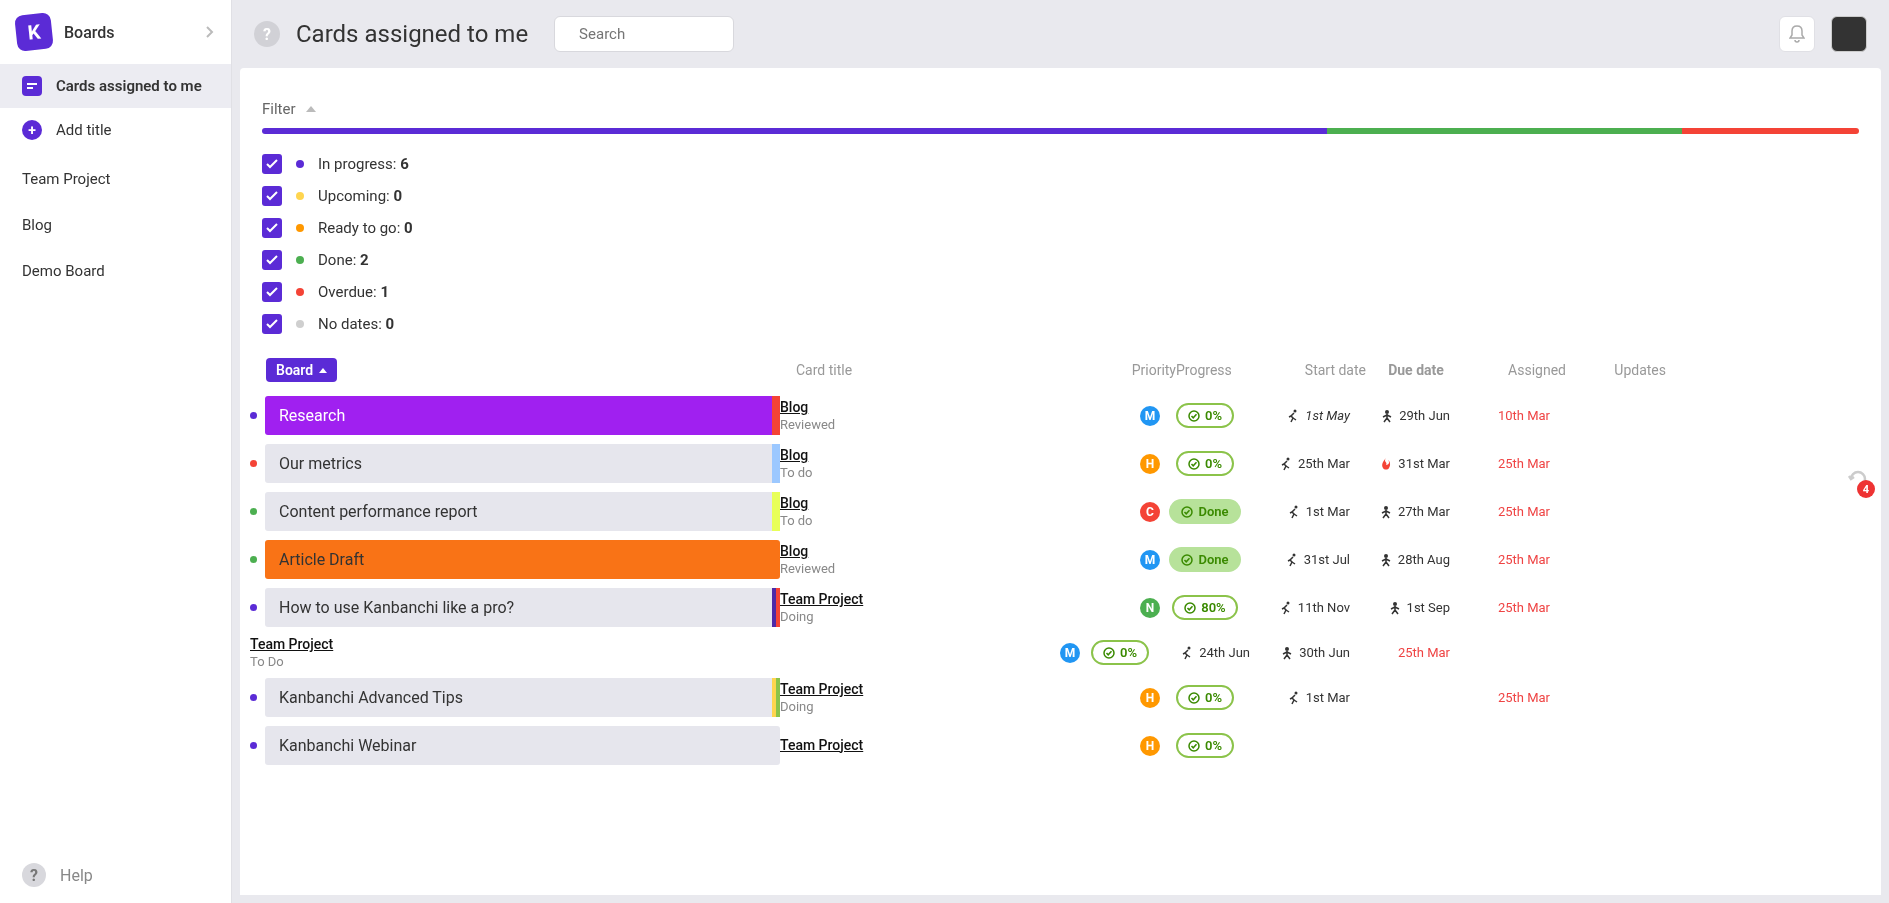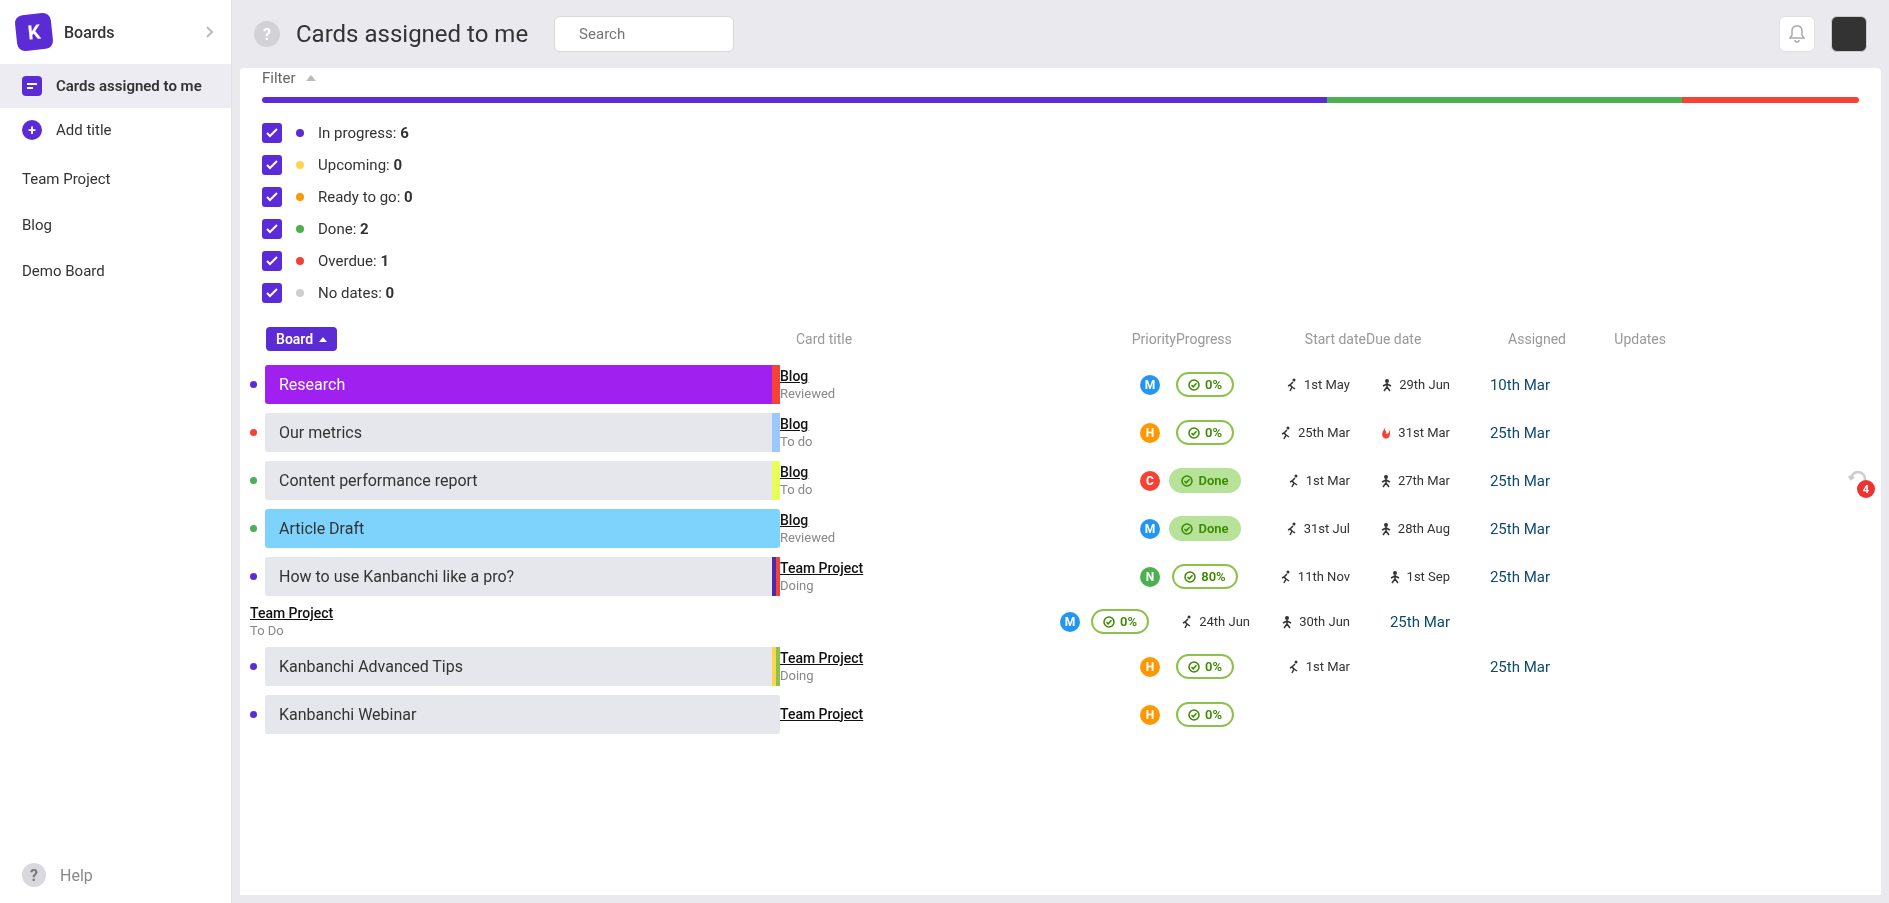--- a/index.html
+++ b/index.html
@@ -25,21 +25,21 @@
   .main { flex: 1; display: flex; flex-direction: column; overflow: hidden; }
   .topbar { display: flex; align-items: center; padding: 16px 22px; gap: 16px; }
   .help-circle { width: 26px; height: 26px; border-radius: 50%; background: #d1d1d6; color: #fff; display: flex; align-items: center; justify-content: center; font-weight: 700; }
   .page-title { font-size: 24px; color: #333; font-weight: 400; }
   .search-box { display: flex; align-items: center; gap: 10px; background: #fff; border: 1px solid #d8d8dd; border-radius: 6px; padding: 8px 14px; width: 180px; margin-left: 10px; }
   .search-box input { border: none; outline: none; font-size: 15px; flex: 1; background: transparent; }
   .spacer { flex: 1; }
   .bell-btn { width: 36px; height: 36px; background: #fff; border: 1px solid #e0e0e5; border-radius: 6px; display: flex; align-items: center; justify-content: center; color: #999; }
   .avatar { width: 36px; height: 36px; border-radius: 6px; background: #333; border: 1px solid #ccc; }
 
-  .content { flex: 1; background: #fff; margin: 0 8px 8px 8px; border-radius: 4px 4px 0 0; overflow-y: auto; padding: 1px 0 40px 0; position: relative; }
+  .content { flex: 1; background: #fff; margin: 0 8px 8px 8px; border-radius: 4px 4px 0 0; overflow-y: auto; padding: 32px 0 40px 0; position: relative; }
 
   .filter-row { display: flex; align-items: center; gap: 10px; padding: 0 22px 10px 22px; color: #666; font-size: 15px; }
   .tri-up { width: 0; height: 0; border-left: 5px solid transparent; border-right: 5px solid transparent; border-bottom: 6px solid #bbb; }
 
   .status-bar { display: flex; height: 6px; margin: 0 22px 14px 22px; border-radius: 3px; overflow: hidden; }
   .seg { height: 100%; }
 
   .filters { padding: 0 22px; }
   .filter-line { display: flex; align-items: center; gap: 14px; padding: 6px 0; font-size: 15px; }
   .chk { width: 20px; height: 20px; background: #5b2bd6; border-radius: 3px; display: flex; align-items: center; justify-content: center; color: #fff; }
@@ -69,21 +69,21 @@
 
   .prio { width: 20px; height: 20px; border-radius: 50%; color: #fff; display: inline-flex; align-items: center; justify-content: center; font-size: 12px; font-weight: 700; }
 
   .prog-badge { border: 2px solid #8bc34a; color: #3a8a00; background: #fff; border-radius: 14px; padding: 3px 10px; font-size: 13px; font-weight: 600; display: inline-flex; align-items: center; gap: 5px; }
   .prog-badge.done { background: #b7e29a; border-color: #b7e29a; }
   .prog-check { display: inline-block; }
 
   .date-cell { font-size: 13px; color: #333; display: flex; align-items: center; gap: 5px; }
   .date-icon { font-size: 14px; }
 
-  .assigned-cell { font-size: 15px; color: #0c4a6e; }
+  .assigned-cell { font-size: 13px; color: #ef4444; }
 
   .update-icon { position: absolute; right: 12px; top: 400px; width: 22px; height: 22px; }
   .upd-badge { position: absolute; right: 6px; top: 412px; background: #e33; color: #fff; border-radius: 50%; width: 18px; height: 18px; font-size: 11px; display: flex; align-items: center; justify-content: center; font-weight: 700; }
 
   svg { display: block; }
 </style>
 </head>
 <body>
 
 <div class="app">
@@ -219,21 +219,21 @@
           <div class="th">
             <span class="th-board">
                 <span>Board</span>
                 <span class="tri-up-w"></span>
               </span>
           </div>
           <div class="th">Card title</div>
           <div class="th" style="text-align:right;">Priority</div>
           <div class="th" style="">Progress</div>
           <div class="th" style="text-align:right;">Start date</div>
-          <div class="th" style="text-align:left;">Due date</div>
+          <div class="th" style="text-align:center;font-weight:bold;">Due date</div>
           <div class="th" style="text-align:right;">Assigned</div>
           <div class="th" style="text-align:right;">Updates</div>
         </div>
         <div class="rows" id="rows">
             <div class="row">
     <div class="row-title-wrap">
       <span class="row-dot" style="background:#5b2bd6"></span>
       <div class="card-pill" style="background:#a020f0;color:#fff">
         <span>Research</span>
         <div class="edge">
@@ -250,21 +250,21 @@
     </div>
     <div style="text-align:center;">
       <span class="prog-badge">
         <svg class="prog-check" width="12" height="12" viewBox="0 0 12 12">
                     <circle cx="6" cy="6" r="5" stroke="currentColor" stroke-width="1.5" fill="none"></circle>
                     <path d="M3.5 6 L5.2 7.8 L8.5 4.2" stroke="currentColor" stroke-width="1.5" fill="none"></path>
                   </svg>
         0%
       </span>
     </div>
-    <div class="date-cell" style="justify-content:flex-end;">
+    <div class="date-cell" style="justify-content:flex-end;font-style:italic;">
       <span class="date-icon">
                   <svg width="14" height="14" viewBox="0 0 14 14">
                     <circle cx="9" cy="2" r="1.5" fill="#333"></circle>
                     <path d="M8 4 L5 7 L7 9 L5 13 M7 9 L10 11 M5 7 L3 8" stroke="#333" stroke-width="1.5" fill="none"></path>
                   </svg>
                 </span>
                 <span>1st May</span>
     </div>
     <div class="date-cell" style="justify-content:flex-end;">
       <span class="date-icon">
@@ -367,21 +367,21 @@
                   </svg>
                 </span>
                 <span>27th Mar</span>
     </div>
     <div class="assigned-cell" style="text-align:right;">25th Mar</div>
     <div></div>
             </div>
             <div class="row">
     <div class="row-title-wrap">
       <span class="row-dot" style="background:#4caf50"></span>
-      <div class="card-pill" style="background:#7dd3fc;color:#333">
+      <div class="card-pill" style="background:#f97316;color:#333">
         <span>Article Draft</span>
         <div class="edge"></div>
       </div>
     </div>
     <div class="board-cell">
       <div class="board-link">Blog</div>
       <div class="board-sub">Reviewed</div>
     </div>
     <div style="text-align:right;">
       <span class="prio" style="background:#2196f3">M</span>

